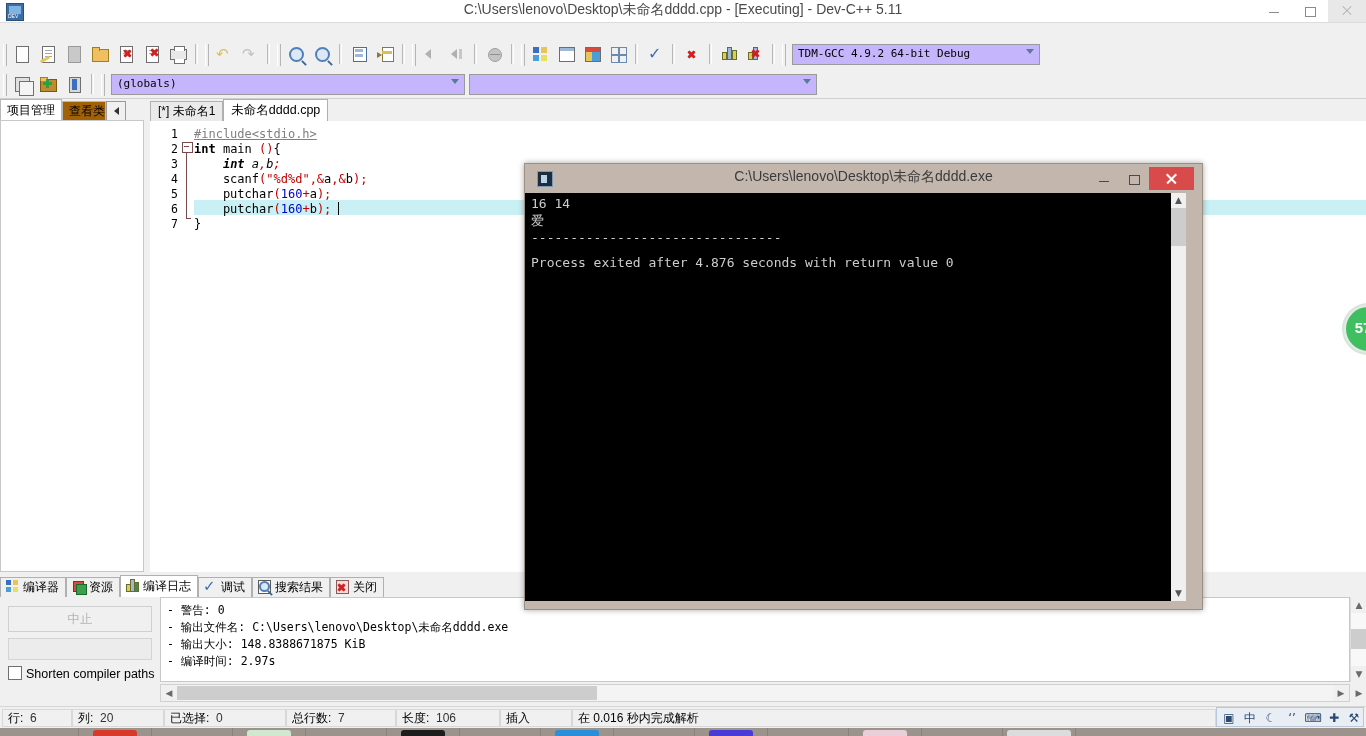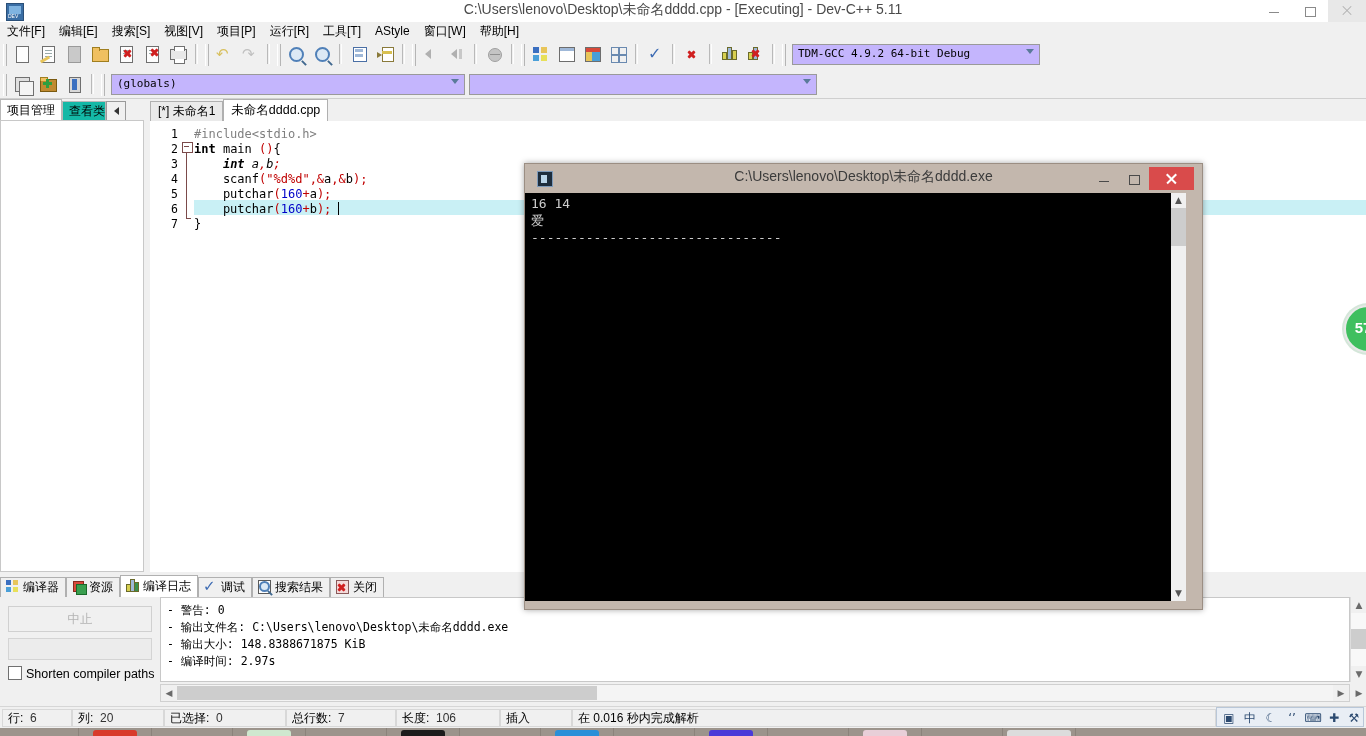--- a/index.html
+++ b/index.html
@@ -75,21 +75,21 @@
   .plus-g:after{left:0;top:3px;width:9px;height:3px;}
   .bluebook{position:absolute;left:4px;top:2px;width:10px;height:14px;background:#d8d8d8;border:1px solid #6f6f6f;}
   .bluebook:after{content:"";position:absolute;left:2px;top:1px;width:5px;height:11px;background:#3a6fc0;}
 
   .combo{float:left;height:19px;margin:4px 0 0 4px;background:#c4b5fd;border:1px solid #9a9a9a;position:relative;}
   .combo .ctext{position:absolute;left:5px;top:2px;font-family:"DejaVu Sans Mono","Liberation Mono",monospace;font-size:11px;color:#000;white-space:nowrap;}
   .combo .carr{position:absolute;right:5px;top:4px;width:0;height:0;border-left:4px solid transparent;border-right:4px solid transparent;border-top:5px solid #5a7a9a;}
 
   
   .leftTabs{position:absolute;left:0;top:99px;width:144px;height:22px;}
-  .ltab{float:left;height:19px;line-height:19px;padding:0 6px;font-size:12px;background:#14b8a6;border:1px solid #b8b8b8;border-bottom:none;margin-top:2px;color:#000;cursor:default;}
+  .ltab{float:left;height:19px;line-height:19px;padding:0 6px;font-size:12px;background:#a16207;border:1px solid #b8b8b8;border-bottom:none;margin-top:2px;color:#000;cursor:default;}
   .ltab.active{background:#fff;margin-top:0;height:21px;line-height:21px;}
   .spinbtn{float:left;width:18px;height:18px;margin-top:2px;background:#f0f0f0;border:1px solid #9a9a9a;position:relative;cursor:default;}
   .spinbtn i{position:absolute;left:6px;top:5px;width:0;height:0;border-top:4px solid transparent;border-bottom:4px solid transparent;}
 
   .edTabs{position:absolute;left:150px;top:99px;width:1216px;height:22px;border-bottom:1px solid #a8a8a8;}
   .etab{float:left;height:19px;line-height:19px;padding:0 7px;font-size:12px;background:#eaeaea;border:1px solid #b0b0b0;border-bottom:1px solid #a8a8a8;margin-top:2px;color:#000;cursor:default;}
   .etab.active{background:#fff;border-bottom:1px solid #fff;margin-top:0;height:21px;line-height:21px;font-size:12.5px;}
 
   
   .leftpanel{position:absolute;left:0;top:120px;width:144px;height:452px;background:#fff;border:1px solid #c8c8c8;box-sizing:border-box;}
@@ -103,21 +103,21 @@
   .foldbox:after{content:"";position:absolute;left:1px;top:3px;width:5px;height:1px;background:#7b4a4a;}
   .foldline{position:absolute;left:6px;width:1px;background:#7b4a4a;}
   .foldend{position:absolute;width:5px;height:1px;background:#7b4a4a;}
   .codearea{position:absolute;left:44px;top:0;right:0;height:451px;}
   .cline{position:absolute;left:0;height:15px;line-height:15px;font-family:"DejaVu Sans Mono","Liberation Mono",monospace;font-size:12px;white-space:pre;color:#000;}
   .hl{position:absolute;left:44px;width:1172px;height:15px;background:#c9f0f5;}
   .k{color:#000;font-weight:bold;}
   .str{color:#c00000;}
   .pun{color:#c00000;}
   .num{color:#0000c8;}
-  .pre{color:#808080;}
+  .pre{color:#808080;text-decoration:underline;}
   .caret{position:absolute;width:1px;height:13px;background:#000;}
 
   
   .botTabs{position:absolute;left:0;top:575px;width:1366px;height:22px;}
   .btab{float:left;height:19px;line-height:19px;padding:0 6px 0 4px;margin-top:2px;background:#f0f0f0;border:1px solid #b0b0b0;border-bottom:none;font-size:12px;color:#000;cursor:default;position:relative;}
   .btab.active{background:#fff;margin-top:0;height:21px;line-height:21px;}
   .btab .bi{display:inline-block;width:16px;height:14px;vertical-align:-3px;position:relative;margin-right:2px;}
 
   .botleft{position:absolute;left:0;top:597px;width:158px;height:107px;background:#f0f0f0;}
   .abortbtn{position:absolute;left:8px;top:9px;width:142px;height:24px;background:#f0f0f0;border:1px solid #d0d0d0;color:#b4b4b4;text-align:center;line-height:24px;font-size:12.5px;cursor:default;}
@@ -191,32 +191,20 @@
       <div class="tb-btn">
           <span class="tb-max-g"></span>
         </div>
       <div class="tb-btn close">
           <span class="tb-cl-g"></span>
           <span class="tb-cl-g2"></span>
         </div>
     </div>
   </div>
 
-  <div class="menubar">
-    <div class="mi">文件[F]</div>
-    <div class="mi">编辑[E]</div>
-    <div class="mi">搜索[S]</div>
-    <div class="mi">视图[V]</div>
-    <div class="mi">项目[P]</div>
-    <div class="mi">运行[R]</div>
-    <div class="mi">工具[T]</div>
-    <div class="mi">AStyle</div>
-    <div class="mi">窗口[W]</div>
-    <div class="mi">帮助[H]</div>
-  </div>
 
   <div class="toolbar1">
     <div class="tgrip">
         <b></b>
       </div>
     <div class="tbtn">
         <span class="ico">
           <span class="pg"></span>
         </span>
       </div>
@@ -601,21 +589,21 @@
         </div>
       <div class="c-max">
           <i></i>
         </div>
       <div class="c-close">
           <i></i>
           <b></b>
         </div>
     </div>
     <div class="c-body">
-      <div class="c-text" id="ctext"><div>16 14</div><div>爱</div><div>--------------------------------</div></div>
+      <div class="c-text" id="ctext"><div>16 14</div><div>爱</div><div>--------------------------------</div><div style="margin-top: 8px;">Process exited after 4.876 seconds with return value 0</div></div>
       <div class="c-scroll">
         <div class="c-sbtn" style="top:0">▲</div>
         <div class="c-sthumb"></div>
         <div class="c-sbtn" style="bottom:0">▼</div>
       </div>
     </div>
   </div>
 
   <div class="badge">
     <span>57</span>

